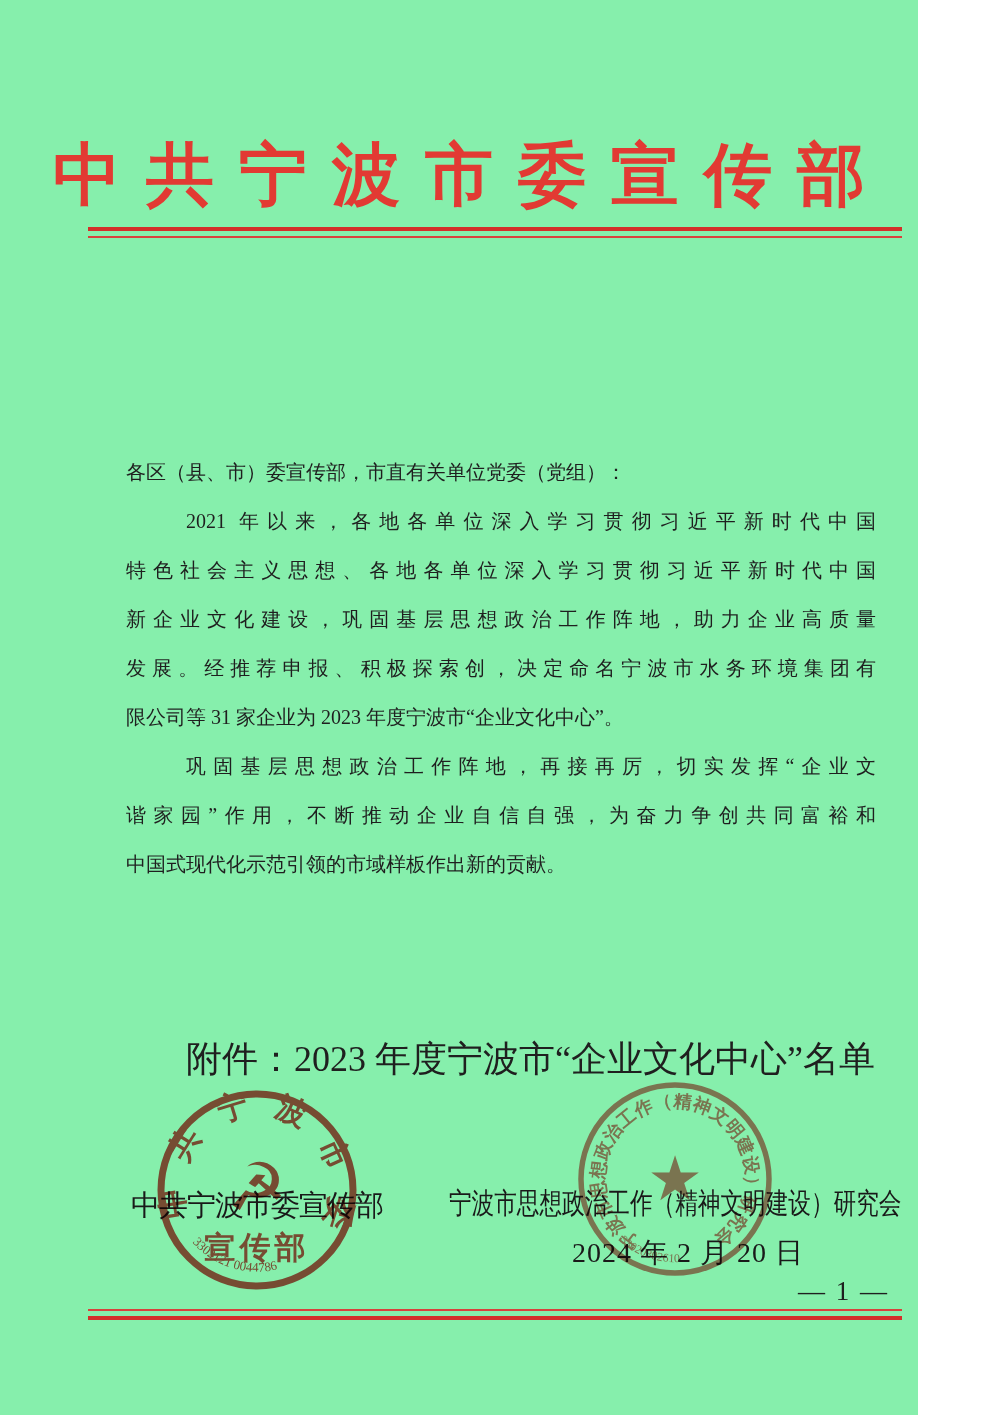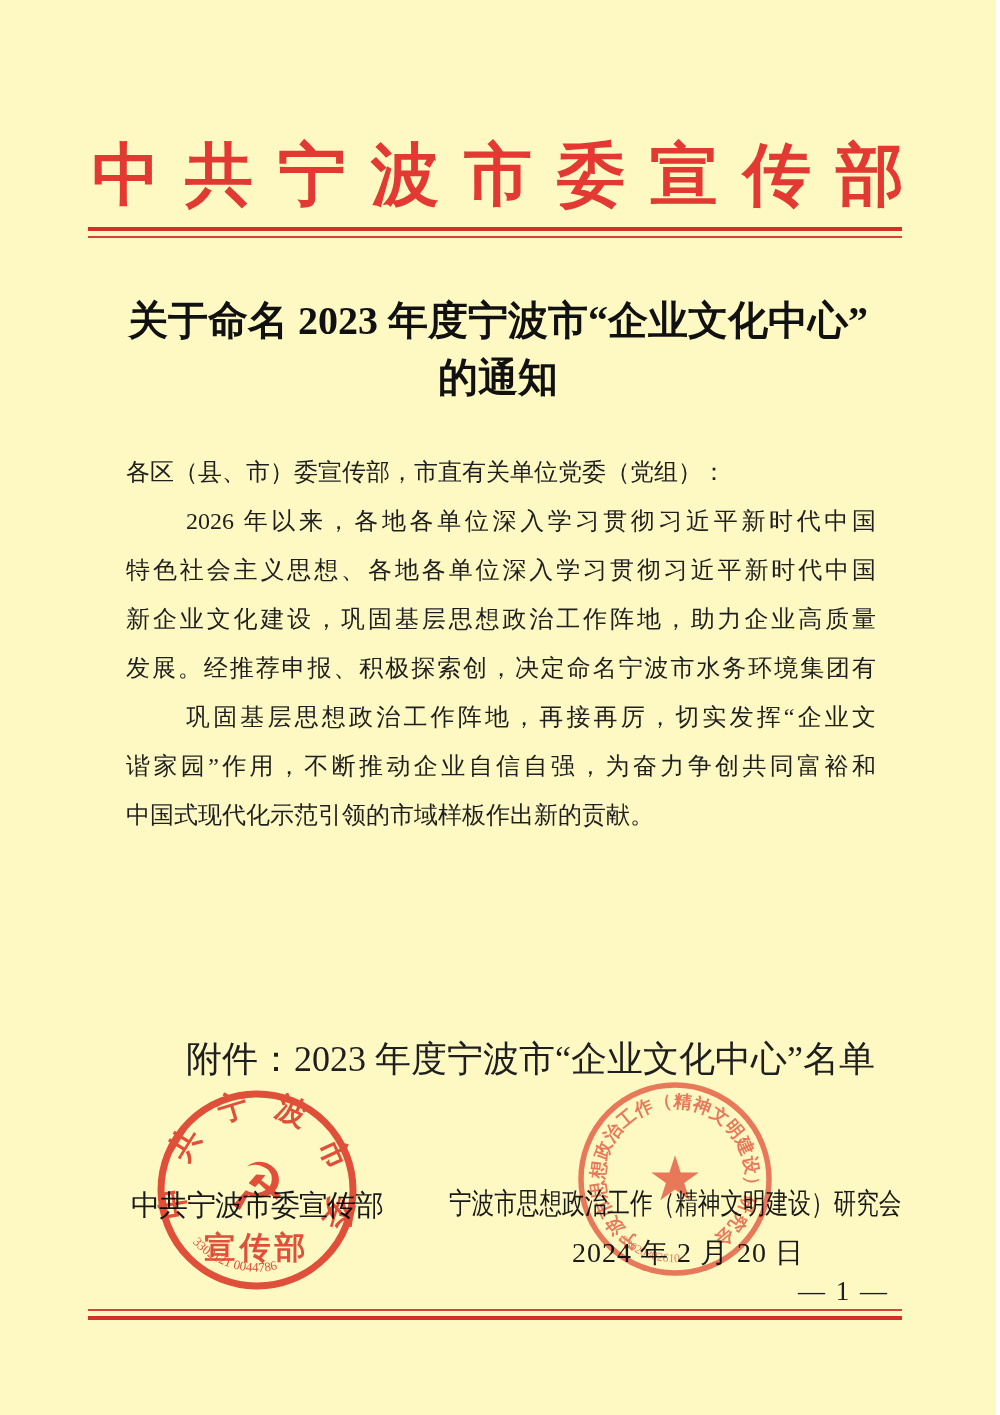--- a/index.html
+++ b/index.html
@@ -1,19 +1,19 @@
 <!DOCTYPE html>
 <html><head>
 <meta charset="utf-8">
 <style>
   html,body{margin:0;padding:0;background:#ffffff;}
   .page{
     position:relative;
-    width:996px;height:1415px;
-    background:#fef9c3;
+    width:918px;height:1415px;
+    background:#86efac;
     font-family:"Liberation Serif","DejaVu Serif",serif;
     overflow:hidden;
   }
   
   .letterhead{
     position:absolute;top:130px;left:0;width:100%;
     text-align:center;
     font-size:68px;font-weight:bold;
     color:#e23a33;
     letter-spacing:25px;text-indent:25px;
@@ -26,21 +26,21 @@
   .rule-bottom-thick{top:1316px;height:4px;}
   
   .doc-title{
     position:absolute;top:292px;left:0;width:100%;
     text-align:center;color:#111;
     font-size:40px;font-weight:bold;line-height:57px;
   }
   
   .body-block{
     position:absolute;top:448px;left:126px;width:750px;
-    font-size:24px;color:#1f1f1f;line-height:49px;
+    font-size:20px;color:#1f1f1f;line-height:49px;
   }
   .ln{height:49px;white-space:nowrap;}
   .ln.jf{white-space:normal;text-align:justify;text-align-last:justify;text-justify:inter-character;}
   .ln.ind{text-indent:60px;}
   .attachment{
     position:absolute;top:1035px;left:126px;width:750px;
     font-size:36px;color:#1f1f1f;text-indent:60px;white-space:nowrap;
   }
   
   .sig{position:absolute;color:#191919;white-space:nowrap;z-index:2;}
@@ -59,31 +59,28 @@
 </style>
 </head>
 <body>
 
 <div class="page">
 
   <div class="letterhead">中共宁波市委宣传部</div>
   <div class="rule rule-top-thick"></div>
   <div class="rule rule-top-thin"></div>
 
-  <div class="doc-title">
-    <div>关于命名 2023 年度宁波市“企业文化中心”</div>
-    <div>的通知</div>
-  </div>
 
   <div class="body-block">
     <div class="ln">各区（县、市）委宣传部，市直有关单位党委（党组）：</div>
-    <div class="ln jf ind">2026 年以来，各地各单位深入学习贯彻习近平新时代中国</div>
+    <div class="ln jf ind">2021 年以来，各地各单位深入学习贯彻习近平新时代中国</div>
     <div class="ln jf">特色社会主义思想、各地各单位深入学习贯彻习近平新时代中国</div>
     <div class="ln jf">新企业文化建设，巩固基层思想政治工作阵地，助力企业高质量</div>
     <div class="ln jf">发展。经推荐申报、积极探索创，决定命名宁波市水务环境集团有</div>
+    <div class="ln">限公司等 31 家企业为 2023 年度宁波市“企业文化中心”。</div>
     <div class="ln jf ind">巩固基层思想政治工作阵地，再接再厉，切实发挥“企业文</div>
     <div class="ln jf">谐家园”作用，不断推动企业自信自强，为奋力争创共同富裕和</div>
     <div class="ln">中国式现代化示范引领的市域样板作出新的贡献。</div>
   </div>
 
   <div class="attachment">附件：2023 年度宁波市“企业文化中心”名单</div>
 
   <div class="sig sig-left">中共宁波市委宣传部</div>
   <div class="sig sig-right">宁波市思想政治工作（精神文明建设）研究会</div>
   <div class="sig sig-date">2024 年 2 月 20 日</div>

